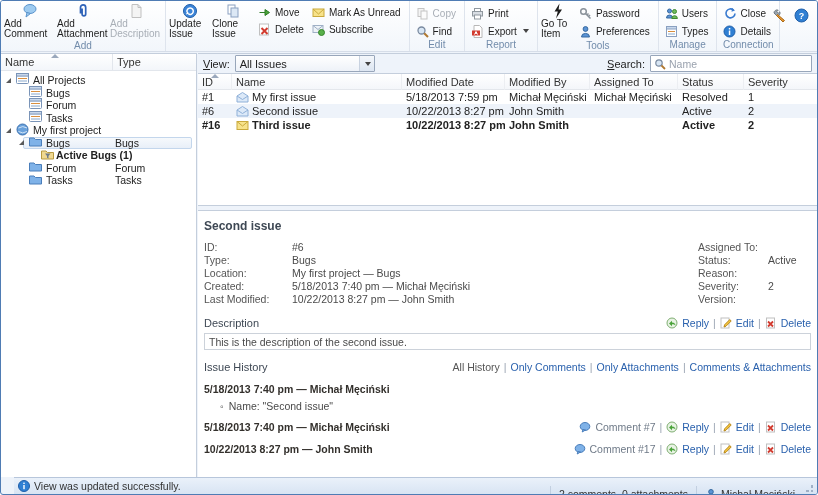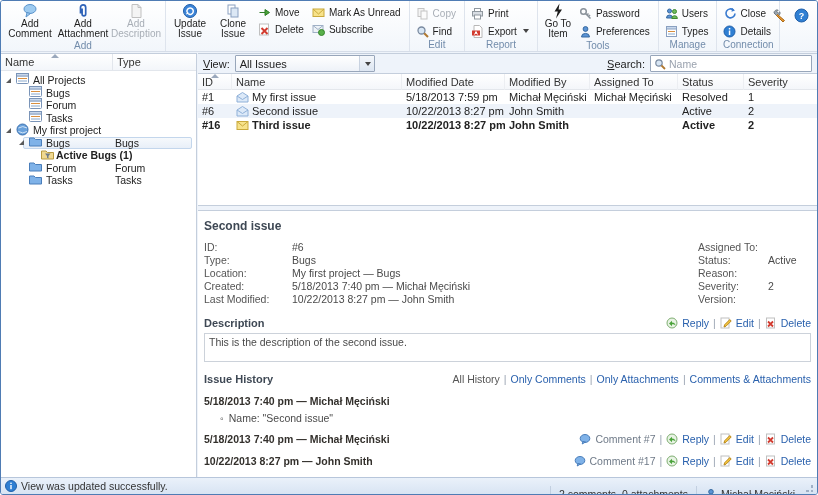--- a/index.html
+++ b/index.html
@@ -5,21 +5,21 @@
   * { box-sizing: border-box; margin:0; padding:0; }
   html,body { width:818px; height:495px; background:#fff; }
   body { font-family:"Liberation Sans", sans-serif; font-size:11px; color:#222; }
   .window { position:relative; width:818px; height:495px; border:1px solid #4f7cb4; border-radius:3px; background:#eef3fa; overflow:hidden; }
 
   
   .toolbar { position:absolute; left:0; top:0; right:0; height:51px; background:linear-gradient(#ffffff,#f2f6fb); border-bottom:1px solid #d6dde8; display:flex; }
   .tgroup { display:flex; flex-direction:column; border-right:1px solid #dee4ed; padding:1px 3px 0; }
   .tbtns { height:38px; display:flex; align-items:flex-start; gap:1px; }
   .glabel { height:12px; text-align:center; color:#728cab; font-size:10px; line-height:11px; }
-  .bigbtn { width:52px; height:38px; display:flex; flex-direction:column; align-items:center; text-align:center; border-radius:2px; padding-top:1px; cursor:default; overflow:hidden; }
+  .bigbtn { width:52px; height:38px; display:flex; flex-direction:column; align-items:center; text-align:left; border-radius:2px; padding-top:1px; cursor:default; overflow:hidden; }
   .bigbtn.narrow { width:42px; }
   .blabel { font-size:10px; line-height:10px; color:#1e1e1e; }
   .smallgrid { display:grid; grid-template-rows:17px 17px; grid-auto-flow:column; align-content:center; margin-top:2px; }
   .smallcol { display:flex; flex-direction:column; justify-content:center; gap:2px; padding-top:3px; }
   .smallbtn { display:flex; align-items:center; gap:4px; font-size:10px; color:#1e1e1e; padding:1px 5px 1px 3px; height:16px; white-space:nowrap; }
   .disabled .blabel, .smallbtn.disabled { color:#a8aeb6; }
   .icn { display:inline-flex; flex:none; }
   .dd-arrow { width:0; height:0; border-left:3px solid transparent; border-right:3px solid transparent; border-top:4px solid #444; margin-left:2px; }
   .tb-corner { position:absolute; right:8px; top:7px; display:flex; gap:7px; }
 
@@ -65,34 +65,34 @@
 
   
   .details { flex:1; background:#fff; border-top:1px solid #c4cedc; padding:8px 6px 0; position:relative; overflow:hidden; font-size:10.5px; color:#4a4a4a; }
   .dtitle { font-size:12px; font-weight:bold; color:#3e4854; }
   .attrs { position:relative; margin-top:8px; }
   .arow { display:flex; height:13px; line-height:13px; }
   .arow .al { width:88px; color:#555; }
   .attrs-r { position:absolute; left:494px; top:0; }
   .attrs-r .al { width:70px; }
   .sechead { display:flex; align-items:center; margin-top:10px; height:14px; }
-  .sectitle { font-weight:bold; color:#3e4854; font-size:11px; }
+  .sectitle { font-weight:normal; color:#3e4854; font-size:11px; }
   .rlinks { margin-left:auto; display:flex; align-items:center; gap:4px; white-space:nowrap; }
   a.lnk { color:#2a61ad; text-decoration:none; }
   .sep { color:#9aa4b2; }
-  .dbox { border:1px solid #ccd2da; margin-top:3px; padding:2px 4px; height:29px; line-height:12px; color:#4a4a4a; background:#fff; }
+  .dbox { border:1px solid #ccd2da; margin-top:3px; padding:2px 4px; height:17px; line-height:12px; color:#4a4a4a; background:#fff; }
   .ehead { display:flex; align-items:center; margin-top:8px; height:14px; }
   .ehead .etitle { font-weight:bold; color:#33302c; }
   .cmtlabel { color:#6f7a88; }
   .bullet { margin-top:4px; padding-left:16px; color:#4a4a4a; display:flex; align-items:center; gap:5px; }
   .bullet::before { content:"◦"; color:#555; }
   .filters a.cur { color:#555; }
 
   
-  .statusbar { position:absolute; left:0; bottom:0; right:0; height:17px; background:linear-gradient(#eaf1fa,#d8e4f3); border-top:1px solid #b7c6db; display:flex; align-items:center; font-size:10.5px; color:#333; }
+  .statusbar { position:absolute; left:13px; bottom:0; right:0; height:17px; background:linear-gradient(#eaf1fa,#d8e4f3); border-top:1px solid #b7c6db; display:flex; align-items:center; font-size:10.5px; color:#333; }
   .sb-left { display:flex; align-items:center; gap:4px; padding-left:4px; flex:1; }
   .sb-sec { display:flex; align-items:center; gap:4px; padding:8px 8px; border-left:1px solid #c2cfe0; height:100%;margin-top:16px; }
   .grip { width:12px; height:12px; margin:3px 2px 0 0; background:
       radial-gradient(circle at 9px 9px, #9fb0c6 1.2px, transparent 1.4px),
       radial-gradient(circle at 9px 4.5px, #9fb0c6 1.2px, transparent 1.4px),
       radial-gradient(circle at 4.5px 9px, #9fb0c6 1.2px, transparent 1.4px); }
 </style>
 </head>
 <body>
 

